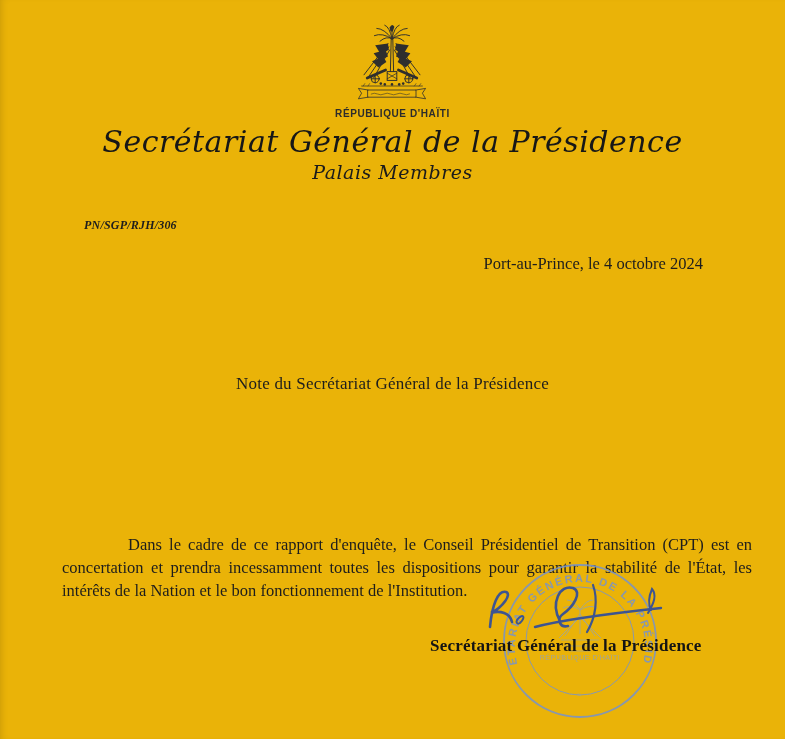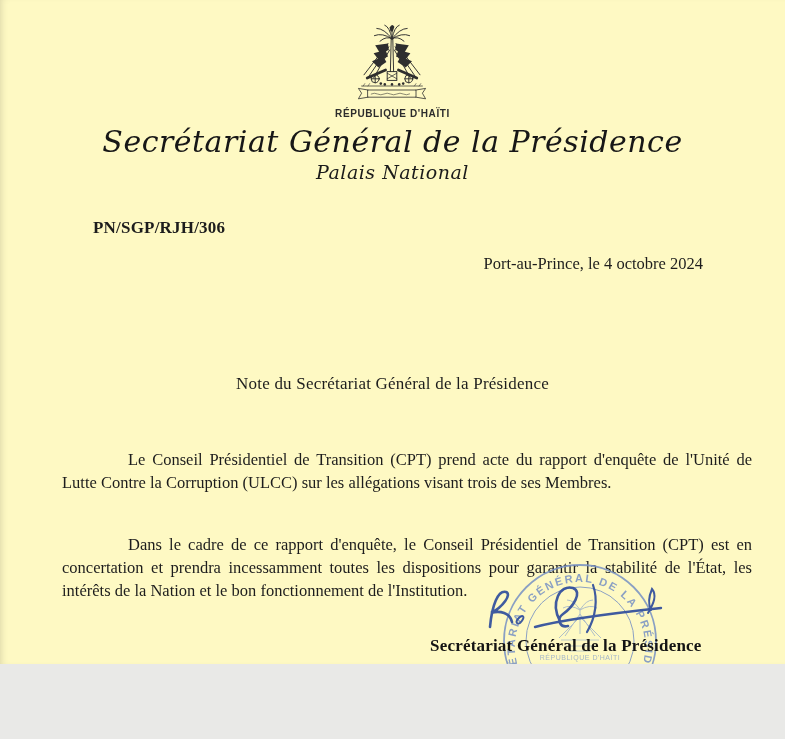--- a/index.html
+++ b/index.html
@@ -1,40 +1,40 @@
 <!DOCTYPE html>
 <html><head>
 <meta charset="utf-8">
 <style>
   html,body{margin:0;padding:0;}
   body{width:785px;height:739px;background:#e9e9e7;}
   .page{
-    position:relative;width:785px;height:664px;overflow:hidden;
-    background:#fef9c3;
+    position:relative;width:785px;height:739px;overflow:hidden;
+    background:#eab308;
     box-shadow:inset 6px 0 8px -6px rgba(0,0,0,.18);
     font-family:"Liberation Serif", serif;
     color:#1d1d1d;
   }
   .abs{position:absolute;}
   .centered{left:0;width:785px;text-align:center;}
 
   .emblem{left:344px;top:22px;width:96px;height:88px;}
   .emblem-caption{
     top:108px;font-family:"Liberation Sans",sans-serif;font-weight:bold;
     font-size:10px;letter-spacing:.6px;color:#2c2c2c;
   }
   .script-title{
     top:124px;font-family:"DejaVu Serif",serif;font-style:italic;
     font-size:30px;color:#171717;letter-spacing:.5px;
   }
   .script-subtitle{
     top:161px;font-family:"DejaVu Serif",serif;font-style:italic;
     font-size:19px;color:#1b1b1b;letter-spacing:.5px;
   }
-  .reference{left:93px;top:218px;font-weight:bold;font-size:17px;letter-spacing:.2px;}
+  .reference{left:84px;top:218px;font-weight:bold;font-size:12px;letter-spacing:.2px;font-style:italic;}
   .dateline{right:82px;top:254px;font-size:16.5px;text-align:right;}
   .note-title{top:374px;font-weight:normal;font-size:17px;letter-spacing:.2px;}
   .para{
     left:62px;width:690px;font-size:16.5px;line-height:23px;
     text-align:justify;text-indent:66px;
   }
   .para-1{top:431px;}
   .para-2{top:496px;margin-top:37px;}
 
   .stamp{left:495px;top:556px;width:170px;height:170px;opacity:.88;filter:blur(.35px);z-index:1;}
@@ -105,29 +105,28 @@
       <path d="M20,85 L8,83 L12,89 L8,96 L20,94" stroke-width="1"></path>
       <path d="M80,85 L92,83 L88,89 L92,96 L80,94" stroke-width="1"></path>
       <path d="M24,90 q4,-2 8,0 t8,0 t8,0 t8,0 t8,0 t8,0" stroke-width=".7"></path>
     </g>
   </svg>
 
   <div class="abs centered emblem-caption">RÉPUBLIQUE D'HAÏTI</div>
 
   <div class="abs centered script-title">Secrétariat Général de la Présidence</div>
 
-  <div class="abs centered script-subtitle">Palais National</div>
+  <div class="abs centered script-subtitle">Palais Membres</div>
 
   <div class="abs reference">PN/SGP/RJH/306</div>
 
   <div class="abs dateline">Port-au-Prince, le 4 octobre 2024</div>
 
   <div class="abs centered note-title">Note du Secrétariat Général de la Présidence</div>
 
-  <p class="abs para para-1">Le Conseil Présidentiel de Transition (CPT) prend acte du rapport d'enquête de l'Unité de Lutte Contre la Corruption (ULCC) sur les allégations visant trois de ses Membres.</p>
 
   <p class="abs para para-2">Dans le cadre de ce rapport d'enquête, le Conseil Présidentiel de Transition (CPT) est en concertation et prendra incessamment toutes les dispositions pour garantir la stabilité de l'État, les intérêts de la Nation et le bon fonctionnement de l'Institution.</p>
 
   <svg class="abs stamp" viewBox="0 0 170 170">
     <defs>
       <path id="arcTop" d="M 22,107 A 65,65 0 1 1 148,107"></path>
       <path id="arcBottom" d="M 47,128 A 62,62 0 0 0 123,128"></path>
     </defs>
     <g fill="none" stroke="#7b94c4">
       <circle cx="85" cy="85" r="76" stroke-width="1.8"></circle>

